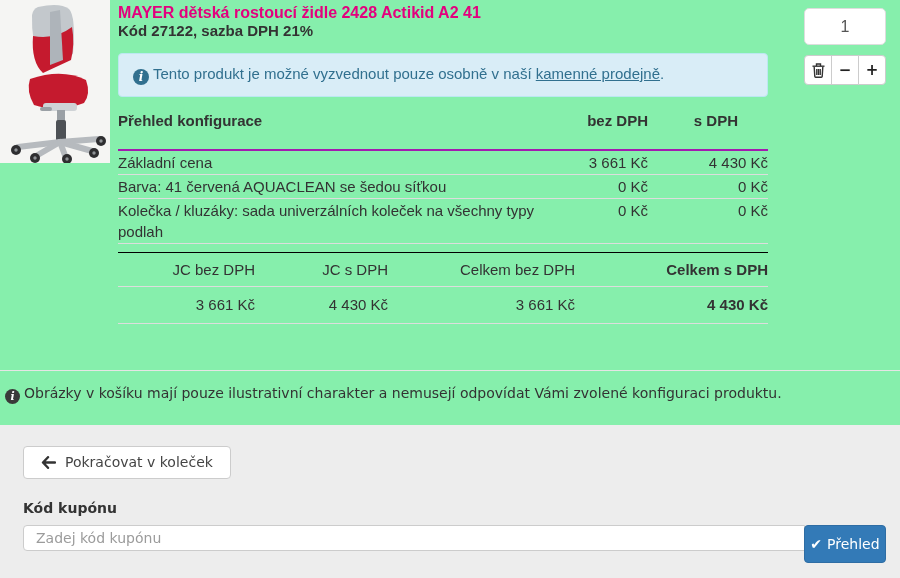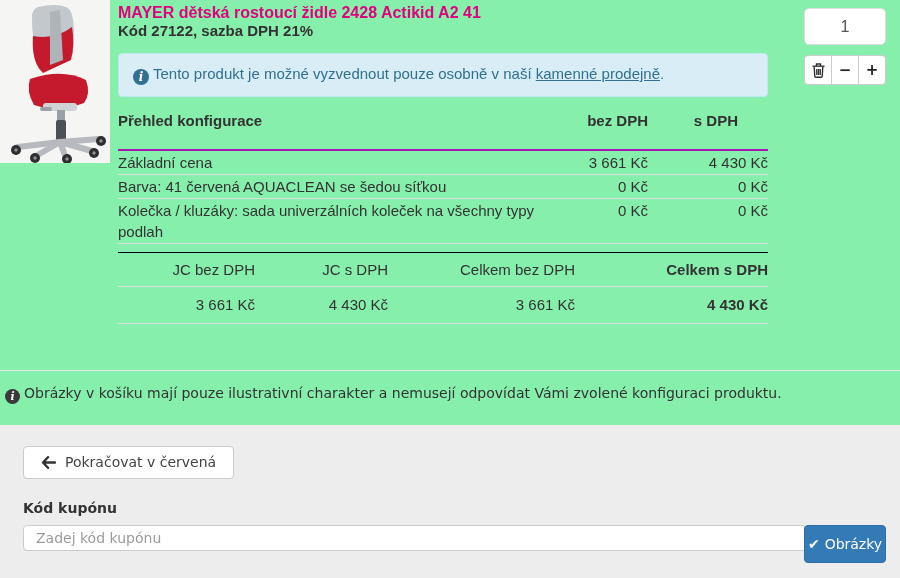--- a/index.html
+++ b/index.html
@@ -196,27 +196,27 @@
 
   <div class="cart-note">
     <span class="note-icon">i</span><span>Obrázky v košíku mají pouze ilustrativní charakter a nemusejí odpovídat Vámi zvolené konfiguraci produktu.</span>
   </div>
 
   <div class="footer">
     <button class="continue-btn">
       <svg width="15" height="13" viewBox="0 0 15 13">
         <path d="M7,1.2 L2,6.5 L7,11.8 M2.4,6.5 L14,6.5" fill="none" stroke="#333" stroke-width="2.4" stroke-linecap="round" stroke-linejoin="round"></path>
       </svg>
-      <span>Pokračovat v červená</span>
+      <span>Pokračovat v koleček</span>
     </button>
 
     <div class="coupon-label">Kód kupónu</div>
 
     <div class="coupon-row">
       <input class="coupon-input" type="text" placeholder="Zadej kód kupónu" style="">
       <button class="submit-btn">
         <span>✔</span>
-        <span>Obrázky</span>
+        <span>Přehled</span>
       </button>
     </div>
   </div>
 
 </div>
 
 </body></html>

